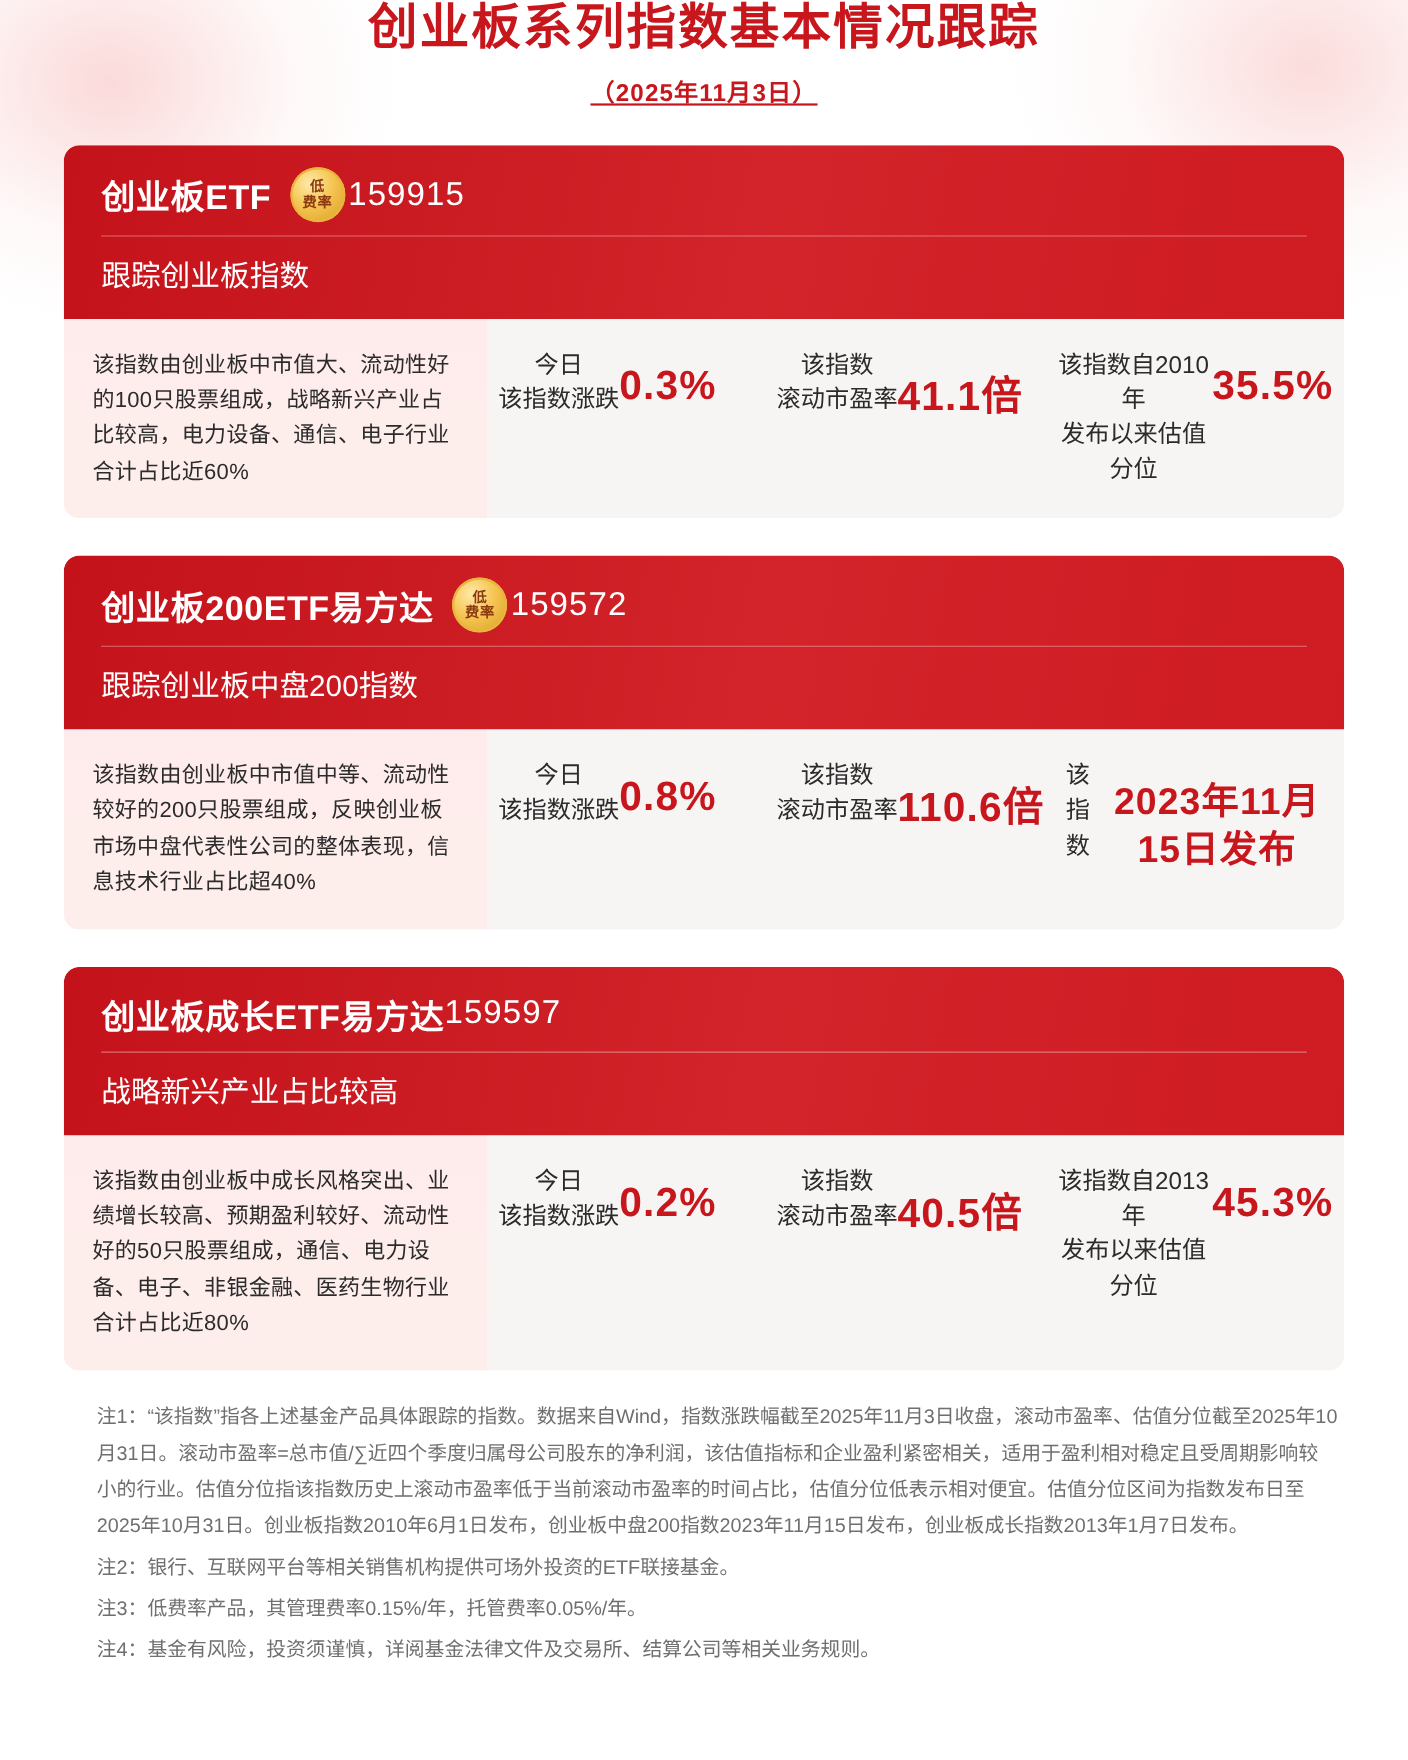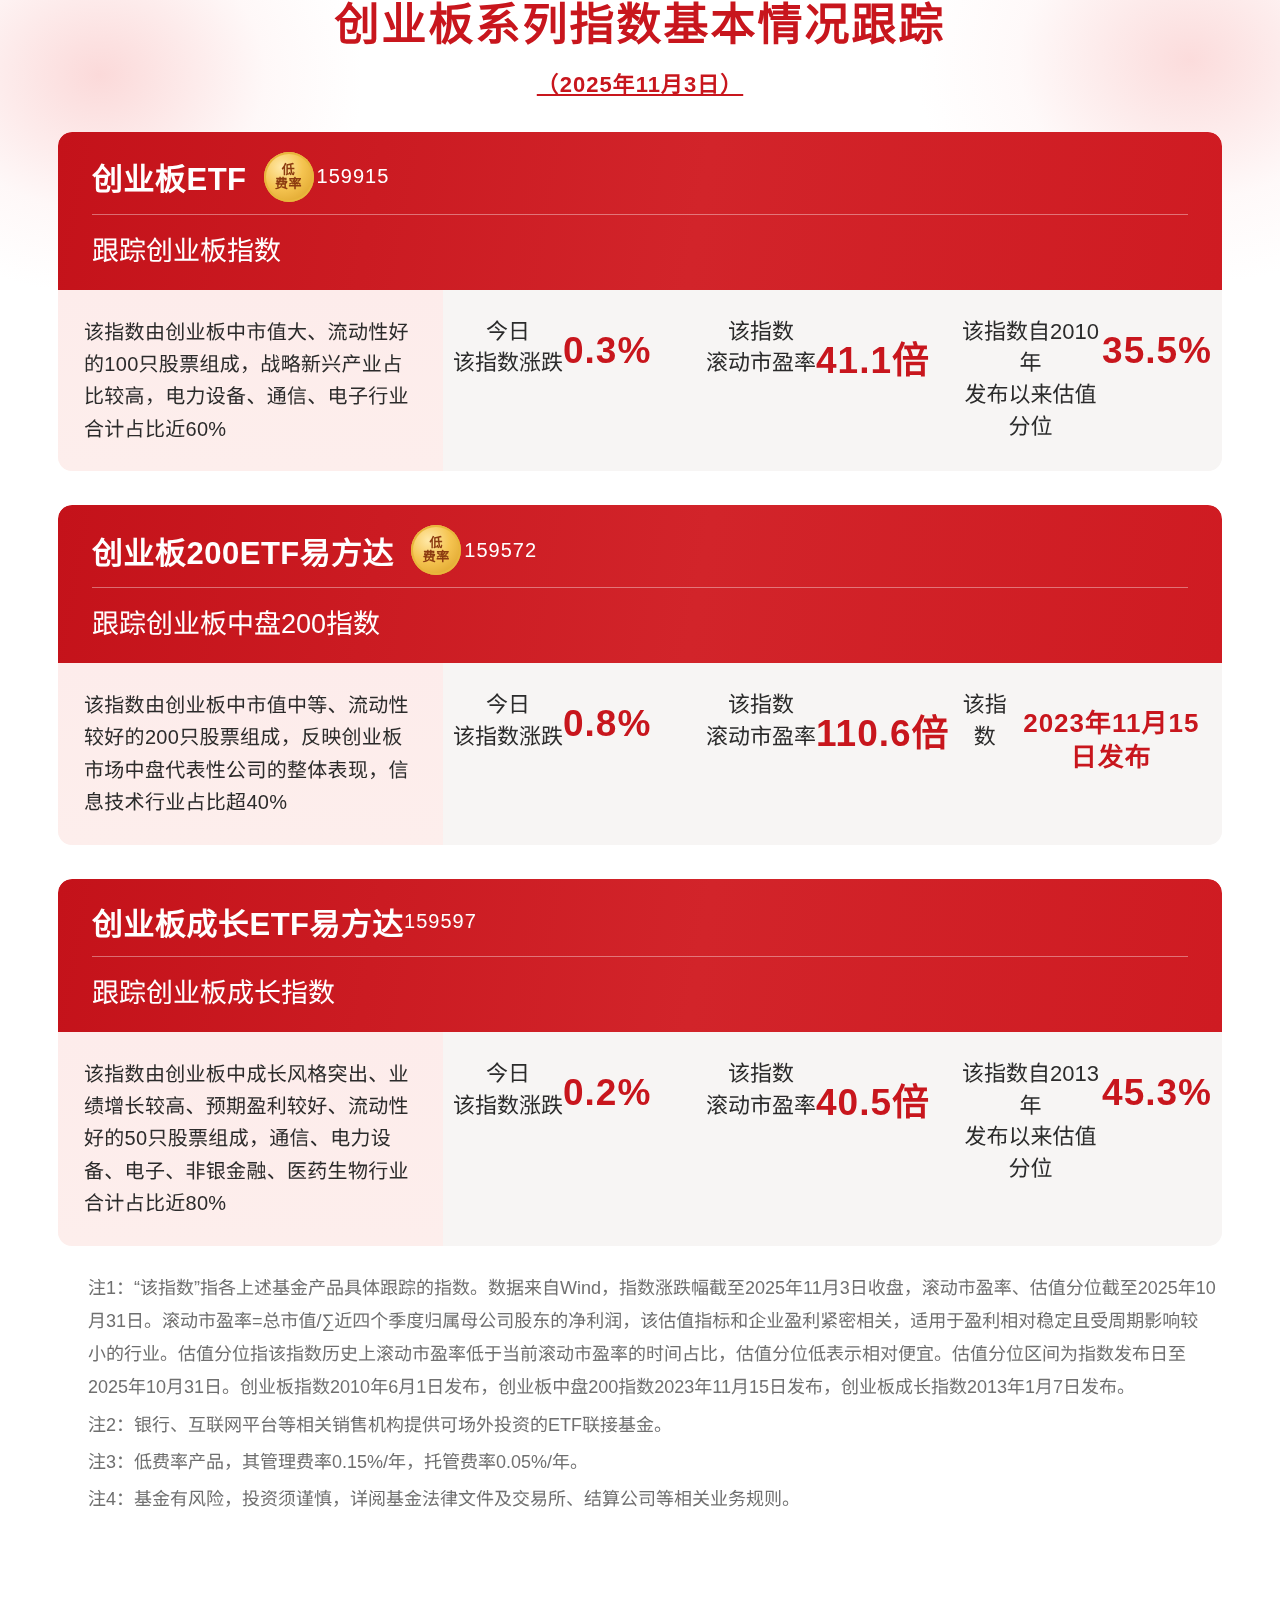--- a/index.html
+++ b/index.html
@@ -99,21 +99,21 @@
     flex-direction: column;
     align-items: center;
     justify-content: center;
     color: #8c3b10;
     font-size: 13px;
     font-weight: 700;
     line-height: 1.05;
   }
   .badge .seal span { display: block; }
   .card-code {
-    font-size: 20px;
+    font-size: 30px;
     font-weight: 500;
     letter-spacing: 1px;
   }
   .card-sub {
     border-top: 1px solid rgba(255,255,255,0.38);
     margin-top: 12px;
     padding: 14px 0 18px 0;
     font-size: 27px;
     font-weight: 500;
   }
@@ -155,21 +155,21 @@
     min-height: 66px;
   }
   .metric-value {
     margin-top: 14px;
     color: #c8161d;
     font-size: 37px;
     font-weight: 700;
     letter-spacing: 1px;
   }
   .metric-value.small {
-    font-size: 26px;
+    font-size: 34px;
     font-weight: 600;
     line-height: 1.3;
     margin-top: 18px;
   }
   .notes {
     margin-top: 26px;
     padding: 0 6px 0 30px;
     font-size: 18px;
     line-height: 1.85;
     color: #6f6f6f;
@@ -276,21 +276,21 @@
   </div>
 
   <div class="card">
     <div class="card-header">
       <div class="card-header-row">
         <div class="card-title">
           <span>创业板成长ETF易方达</span>
         </div>
         <div class="card-code">159597</div>
       </div>
-      <div class="card-sub">跟踪创业板成长指数</div>
+      <div class="card-sub">战略新兴产业占比较高</div>
     </div>
     <div class="card-body">
       <div class="desc">该指数由创业板中成长风格突出、业绩增长较高、预期盈利较好、流动性好的50只股票组成，通信、电力设备、电子、非银金融、医药生物行业合计占比近80%</div>
       <div class="metrics">
         <div class="metric">
           <div class="metric-label">
             <div>今日</div>
             <div>该指数涨跌</div>
           </div>
           <div class="metric-value">0.2%</div>

